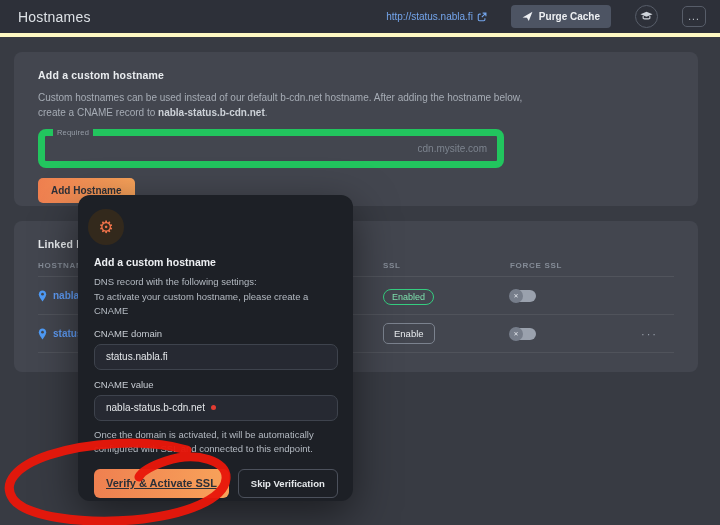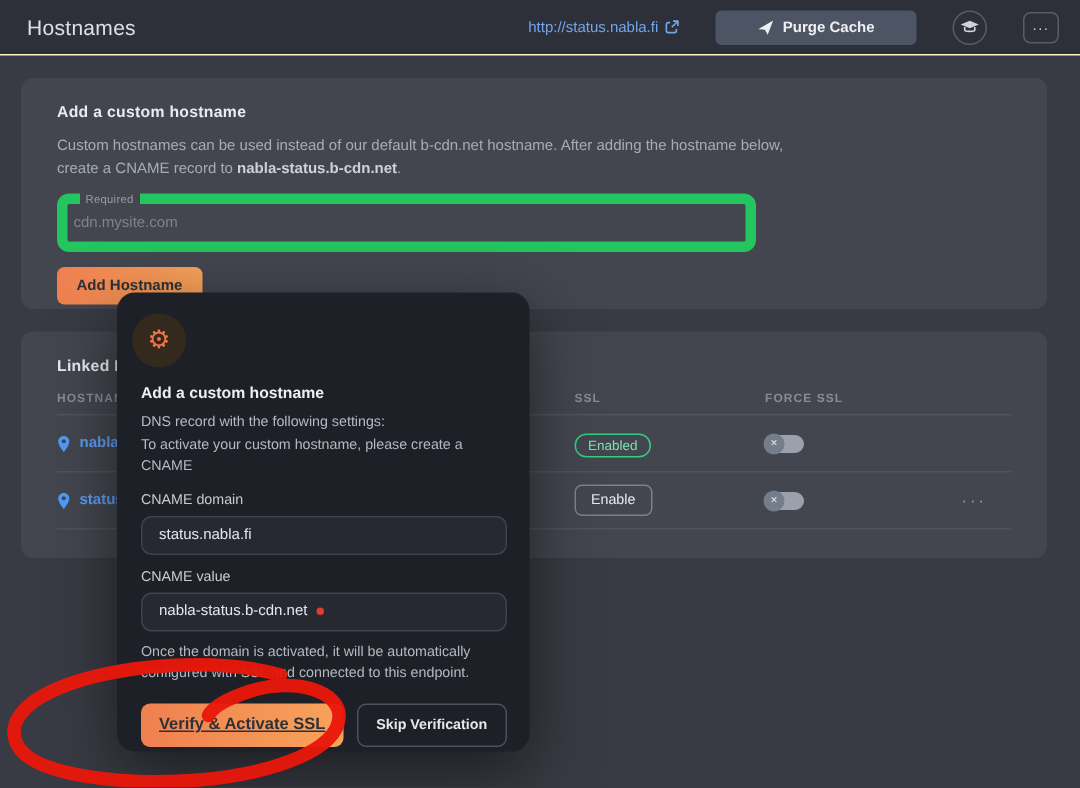--- a/index.html
+++ b/index.html
@@ -4,31 +4,31 @@
 <style>
   * { margin:0; padding:0; box-sizing:border-box; }
   html,body { width:720px; height:525px; overflow:hidden; }
   body {
     font-family:"Liberation Sans","DejaVu Sans",sans-serif;
     background:#383b43; color:#e8ebee; position:relative;
   }
   
   .topbar {
     position:absolute; left:0; top:0; width:720px; height:37px;
-    background:#2d3039; border-bottom:1px solid #fef9c3;
+    background:#2d3039; border-bottom:4px solid #fef9c3;
     display:flex; align-items:center; justify-content:space-between;
     padding:0 14px; z-index:2;
   }
   .page-title { font-size:14px; font-weight:500; color:#dde1e6; letter-spacing:.2px; padding-left:4px; }
   .topbar-right { display:flex; align-items:center; gap:24px; }
   .endpoint-link { display:flex; align-items:center; gap:4px; color:#74a5ec; font-size:10px; text-decoration:none; cursor:pointer; }
   .btn-purge {
     display:flex; align-items:center; gap:6px; background:#4d5463; color:#eef0f3;
     border:none; border-radius:4px; font-size:10px; font-weight:700;
-    padding:6px 28px; cursor:pointer; font-family:inherit;
+    padding:6px 11px; cursor:pointer; font-family:inherit;
   }
   .btn-round {
     width:23px; height:23px; border-radius:50%; background:transparent;
     border:1px solid #575d69; display:flex; align-items:center; justify-content:center; cursor:pointer;
   }
   .btn-more {
     width:24px; height:21px; border-radius:5px; background:transparent;
     border:1px solid #575d69; color:#c7ccd3; font-size:10px; line-height:1;
     display:flex; align-items:center; justify-content:center; cursor:pointer; letter-spacing:1px;
   }
@@ -43,21 +43,21 @@
   .card-desc { margin-top:9px; font-size:10px; line-height:15px; color:#a6acb5; max-width:540px; }
   .card-desc b { color:#cdd2d8; }
   
   .hostname-fieldset {
     margin-top:8px; width:466px; border:7px solid #22c55e; border-radius:8px;
     padding:1px 10px 5px 4px;
   }
   .hostname-fieldset legend { font-size:7.5px; color:#969da7; padding:0 4px; margin-left:4px; letter-spacing:.2px; }
   .hostname-fieldset input {
     width:100%; background:transparent; border:none; outline:none;
-    font-size:10px; color:#e6e9ec; font-family:inherit; height:14px;
+    font-size:10px; color:#e6e9ec; font-family:inherit; height:14px;text-align:right;
   }
   .hostname-fieldset input::placeholder { color:#7d848f; }
   .btn-orange {
     display:inline-block; margin-top:10px; border:none; cursor:pointer;
     background:linear-gradient(90deg,#ef8050,#f8a35a);
     color:#2d3038; font-size:10px; font-weight:700; font-family:inherit;
     border-radius:5px; padding:7px 13px;
   }
   
   .tbl-header { display:flex; margin-top:11px; height:16px; align-items:center;

